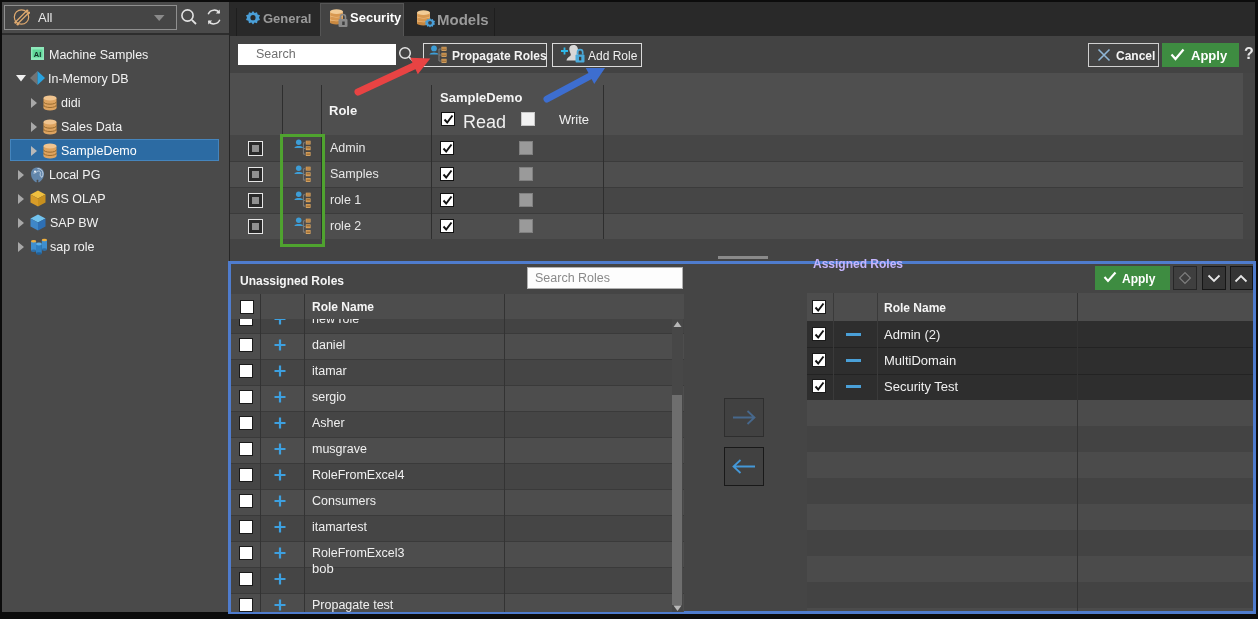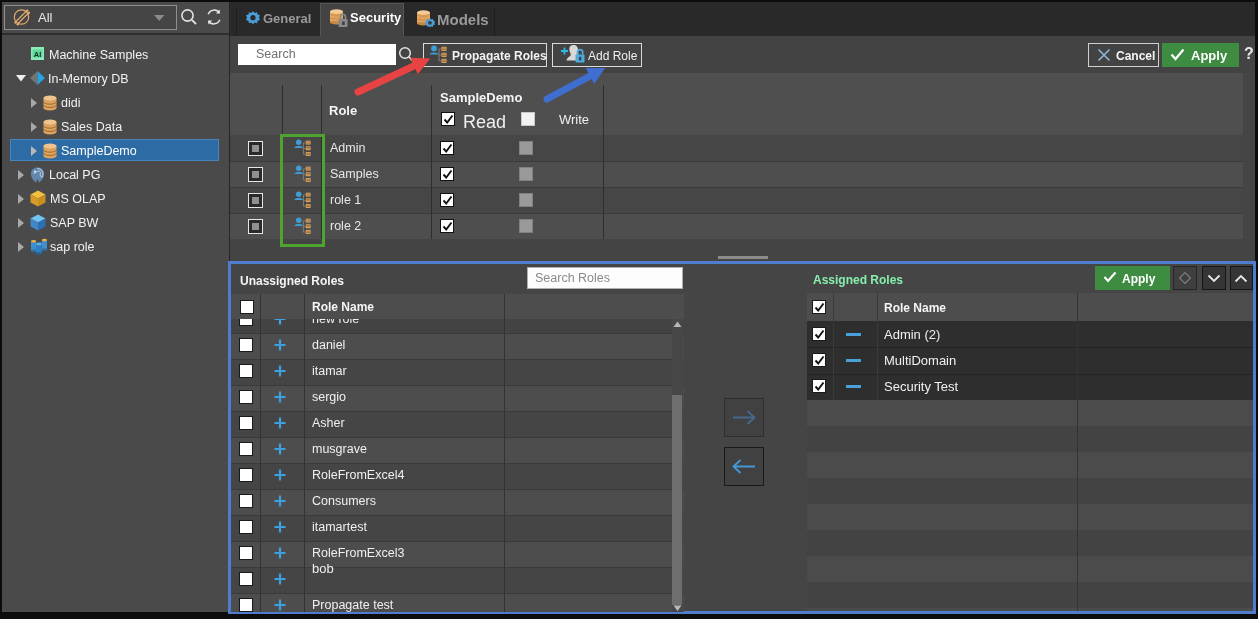--- a/index.html
+++ b/index.html
@@ -392,21 +392,21 @@
 
 <div class="abs" style="left:229px;top:239px;width:1026px;height:22px;background:#444444;"></div>
 <div class="abs" style="left:718px;top:256px;width:50px;height:3px;background:#8a8a8a;"></div>
 
 <div class="abs" style="left:228px;top:261px;width:1028px;height:353px;background:#454545;border:3px solid #4f7ccd;"></div>
 <div id="panel">
 
 <div class="txt" style="left:240px;top:274px;font-size:12px;font-weight:bold;color:#f5f5f5;">Unassigned Roles</div>
 <div class="abs" style="left:527px;top:267px;width:156px;height:22px;background:#fdfdfd;border:1px solid #b0b0b0;"></div>
 <div class="txt" style="left:535px;top:271px;font-size:12.5px;color:#8a8a8a;">Search Roles</div>
-<div class="txt" style="left:813px;top:273px;font-size:12px;font-weight:bold;color:#86efac;">Assigned Roles</div>
+<div class="txt" style="left:813px;top:257px;font-size:12px;font-weight:bold;color:#c4b5fd;">Assigned Roles</div>
 
 <div class="abs" style="left:1095px;top:266px;width:75px;height:24px;background:#3e8c41;"></div>
 <svg class="abs" style="left:1103px;top:271px;" width="14" height="12" viewBox="0 0 14 12">
         <path d="M1.5 6 L5 10 L12.5 1.5" stroke="#fff" stroke-width="2.1" fill="none"></path>
       </svg>
 <div class="txt" style="left:1122px;top:272px;font-size:12px;font-weight:bold;color:#fff;">Apply</div>
 
 <div class="abs" style="left:1173px;top:266px;width:24px;height:24px;background:#3f3f3f;border:1px solid #262626;"></div>
 <svg class="abs" style="left:1178px;top:271px;" width="14" height="14" viewBox="0 0 14 14">
         <rect x="3.2" y="3.2" width="7.6" height="7.6" fill="none" stroke="#7e7e7e" stroke-width="1.2" transform="rotate(45 7 7)"></rect>

